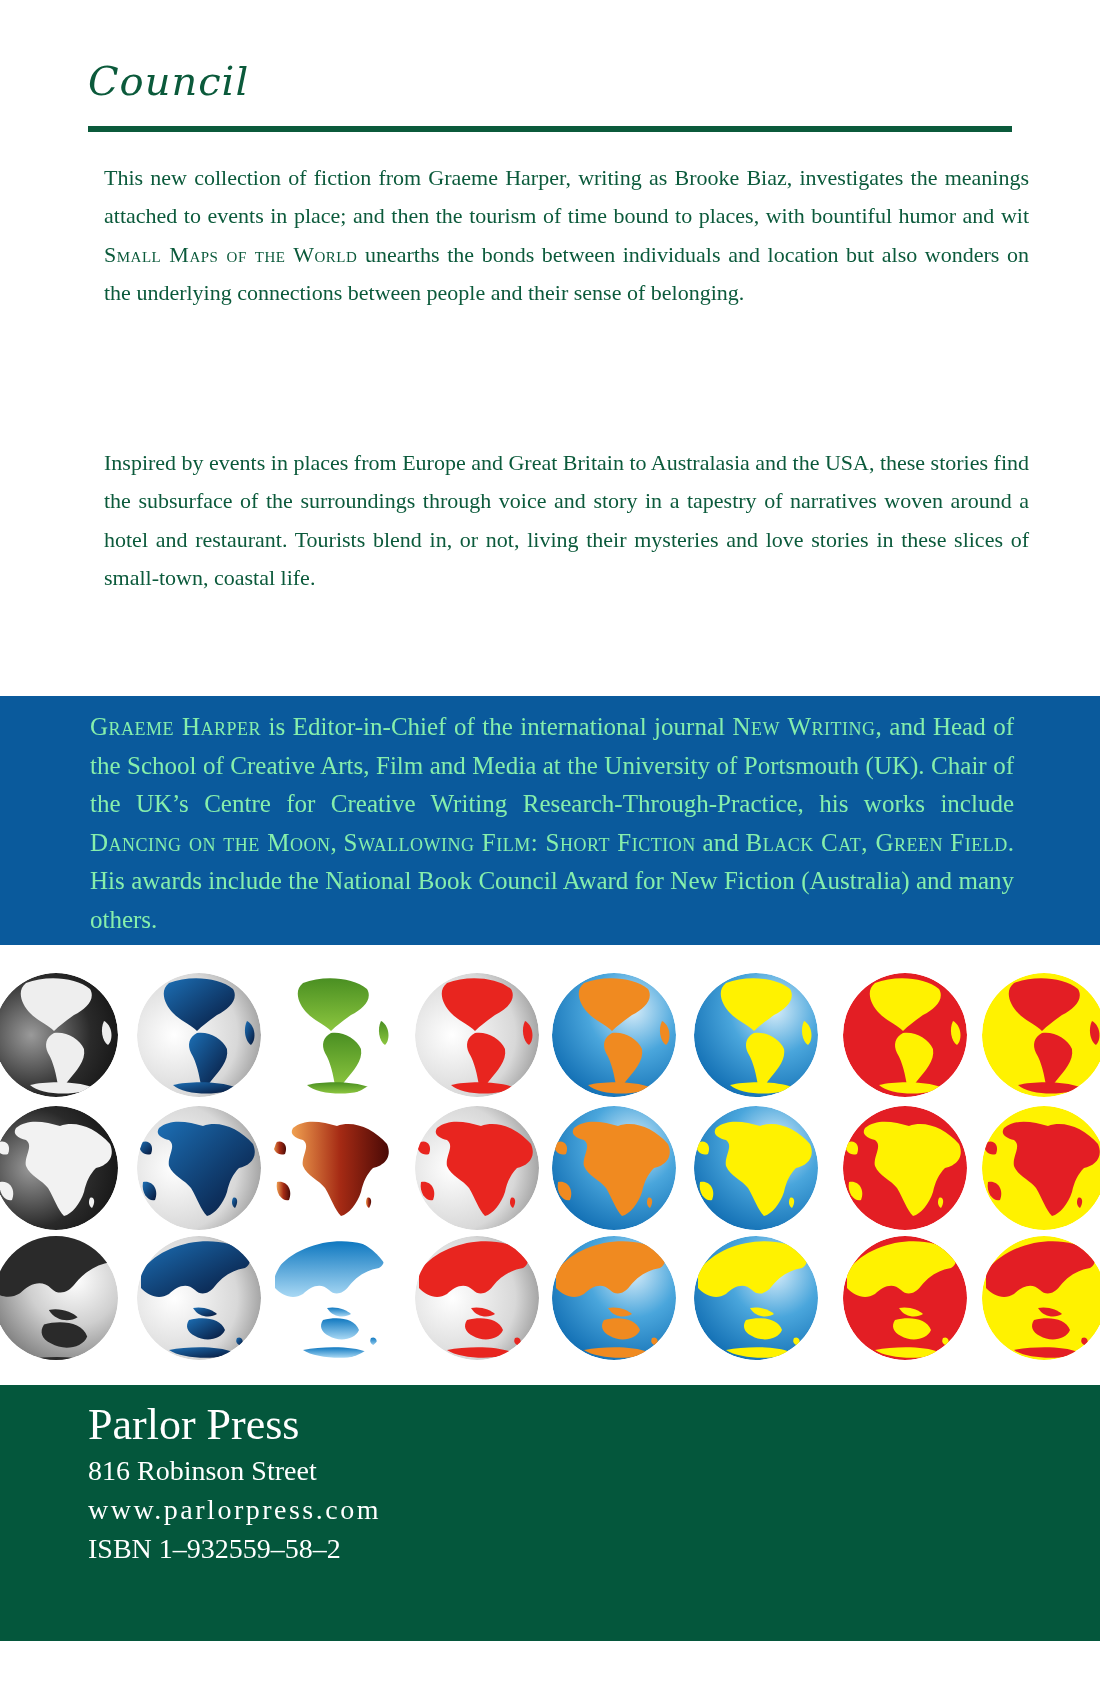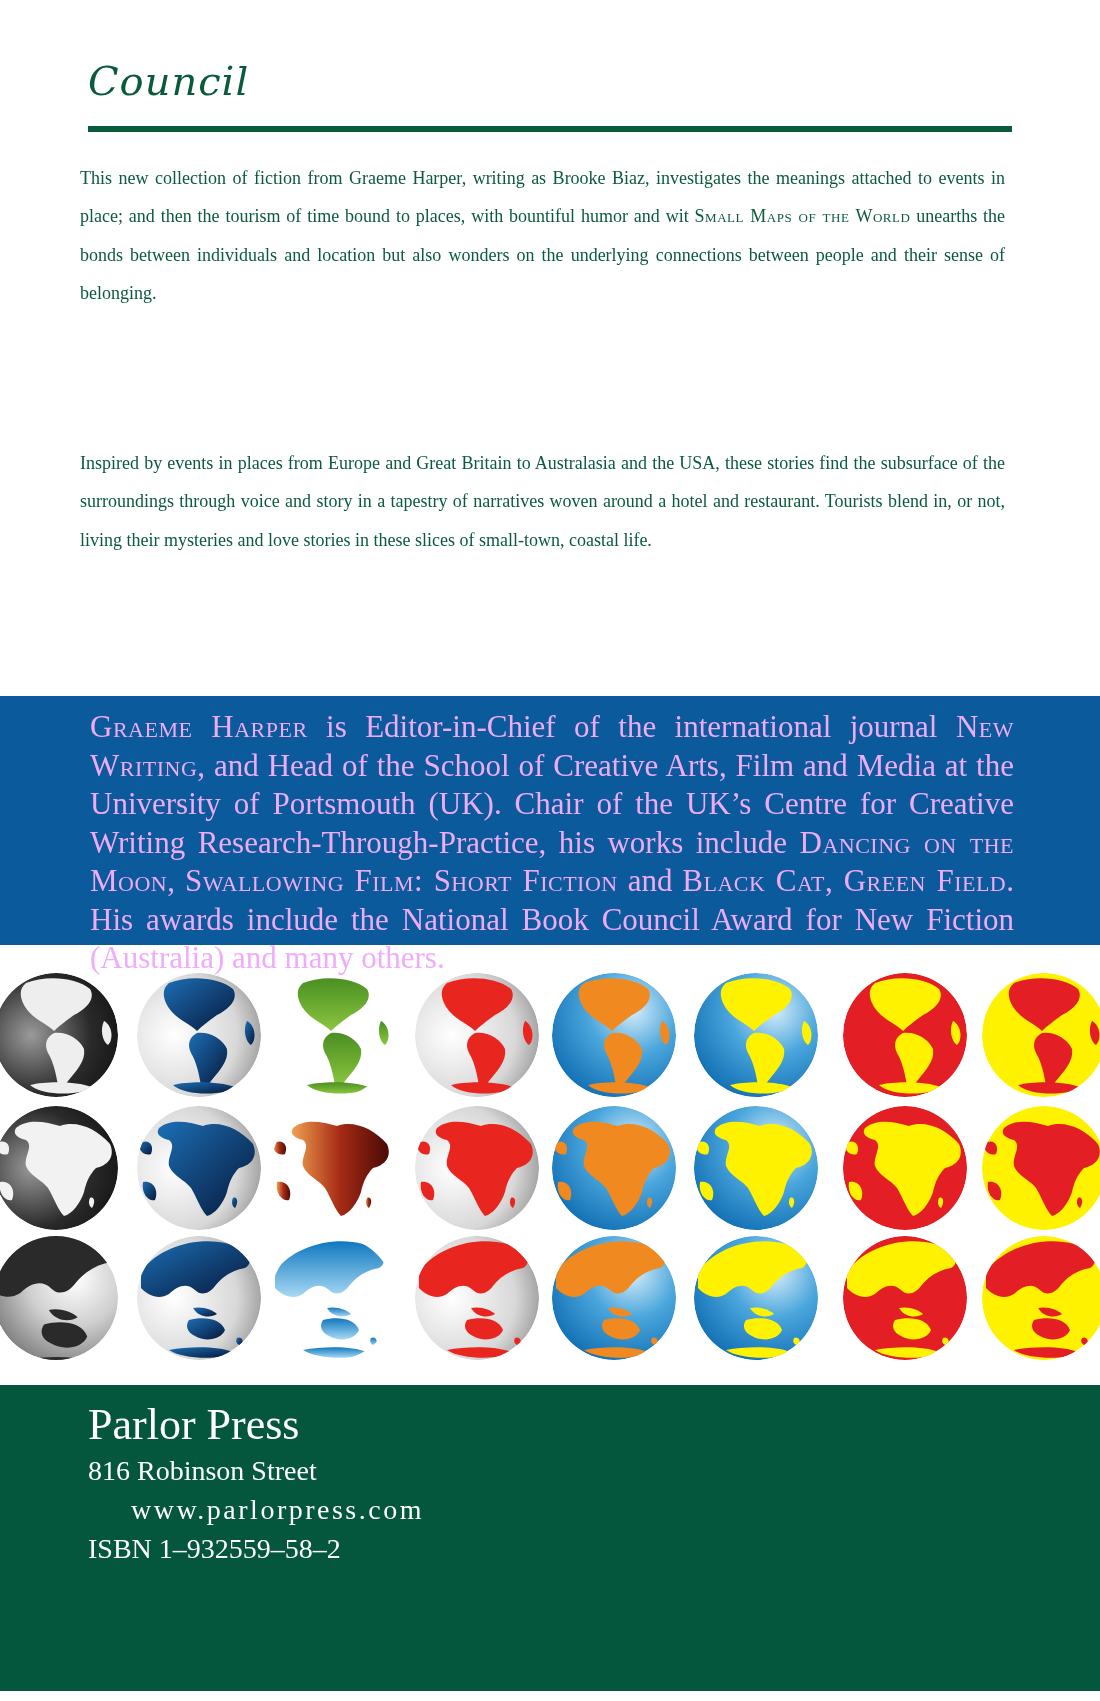--- a/index.html
+++ b/index.html
@@ -11,50 +11,50 @@
   .title {
     position: absolute; left: 88px; top: 58px;
     font-family: "DejaVu Serif", serif; font-style: italic;
     font-size: 40px; color: #0b5a3b; letter-spacing: 1px;
   }
   .rule {
     position: absolute; left: 88px; top: 126px; width: 924px; height: 6px;
     background: #0b5a3b;
   }
   .body-text {
-    position: absolute; left: 80px; width: 925px;
-    font-size: 18px; line-height: 38.3px; color: #0b5a3b;
+    position: absolute; left: 104px; width: 925px;
+    font-size: 22px; line-height: 38.3px; color: #0b5a3b;
     text-align: justify; text-align-last: left;
     hyphens: manual;
   }
   .p1 { top: 159px; }
   .p2 { top: 444px; }
   .sc { font-variant: small-caps; letter-spacing: 0.5px; }
   .bio-band {
     position: absolute; left: 0; top: 696px; width: 1100px; height: 249px;
     background: #0a5a9c;
   }
   .bio-text {
     position: absolute; left: 90px; top: 12px; width: 924px;
-    font-size: 31px; line-height: 38.5px; color: #f0abfc;
+    font-size: 25px; line-height: 38.5px; color: #86efac;
     text-align: justify; text-align-last: left;
   }
   .globes {
     position: absolute; left: 0; top: 968px; width: 1100px; height: 396px;
   }
   .footer {
-    position: absolute; left: 0; top: 1385px; width: 1100px; height: 306px;
+    position: absolute; left: 0; top: 1385px; width: 1100px; height: 256px;
     background: #04573c; color: #ffffff;
   }
   .pub-name {
     position: absolute; left: 88px; top: 14px; font-size: 44px; line-height: 52px;
   }
   .pub-lines { position: absolute; left: 88px; top: 66px; font-size: 28px; line-height: 39px; font-family: Liberation Serif, serif; }
   .pub-lines div { white-space: nowrap; }
-  .spaced-1 { letter-spacing: 2.5px; margin-left: 43px; }
+  .spaced-1 { letter-spacing: 2.5px; }
   .spaced-2 { letter-spacing: 7px; }
 </style>
 </head>
 <body>
 
 <div class="title">Council</div>
 <div class="rule"></div>
 
 <div class="body-text p1"><span>This new collection of fiction from Graeme Harper, writing as Brooke Biaz, investigates the meanings attached to events in place; and then the tourism of time bound to places, with bountiful humor and wit </span><span class="sc">Small Maps of the World</span><span> unearths the bonds between individuals and location but also wonders on the underlying connections between people and their sense of belonging.</span></div>
 

